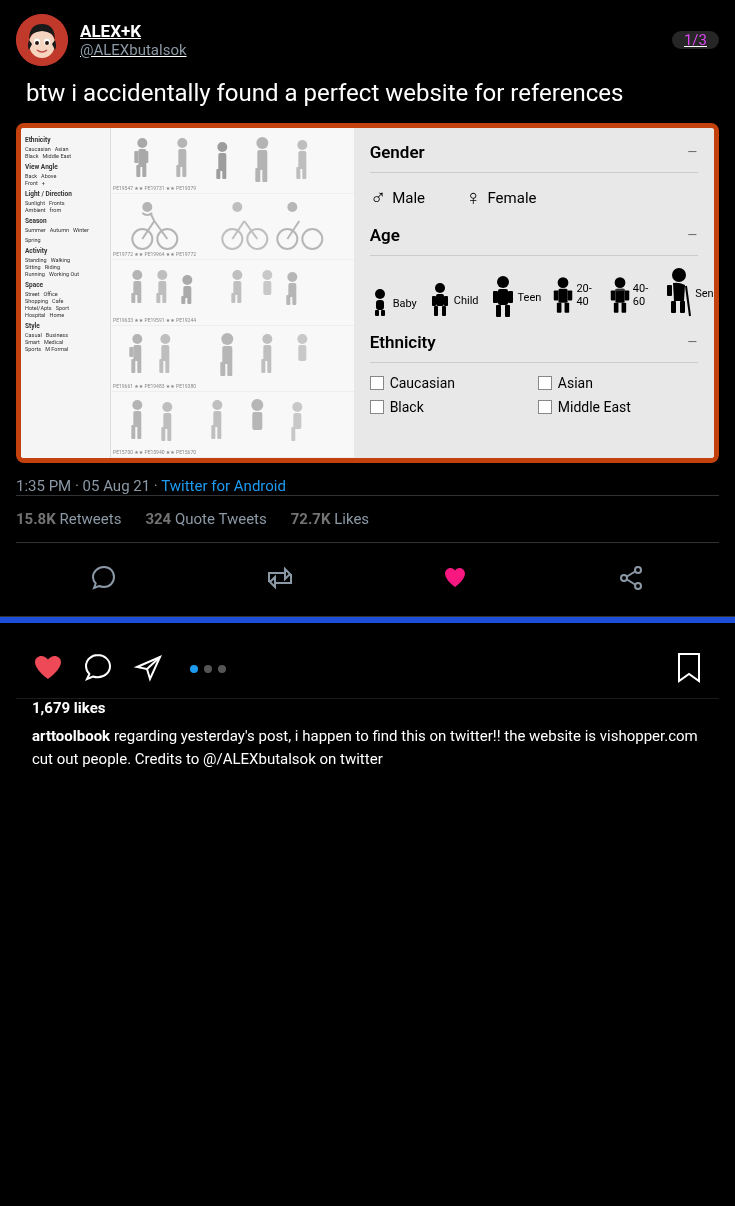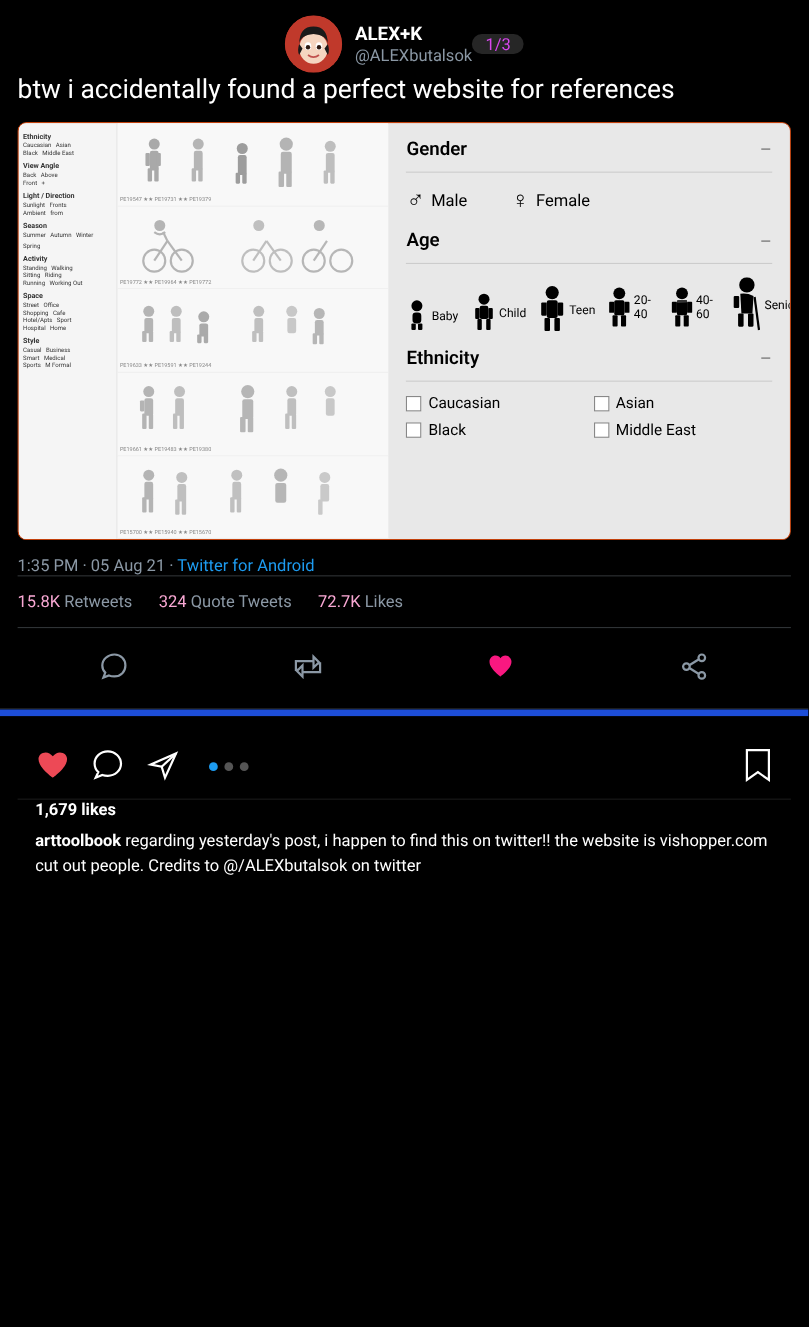--- a/index.html
+++ b/index.html
@@ -14,22 +14,23 @@
     
     .tweet-container {
       background: #000;
       padding: 14px 16px 0 16px;
       border-bottom: 1px solid #2f3336;
     }
 
     .tweet-header {
       display: flex;
       align-items: center;
-      justify-content: center;
-      margin-bottom: 0;
+      justify-content: space-between;
+      margin-bottom: 12px;
+      text-decoration: underline;
     }
 
     .tweet-header-left {
       display: flex;
       align-items: center;
       gap: 12px;
     }
 
     .avatar {
       width: 52px;
@@ -68,32 +69,33 @@
       padding: 0 12px;
       font-size: 15px;
       color: #d946ef;
     }
 
     .tweet-text {
       font-size: 24px;
       line-height: 1.3;
       margin-bottom: 14px;
       font-weight: 400;
+      margin-left: 10px;
     }
 
     
     .website-preview {
-      border: 1px solid #c2410c;
+      border: 5px solid #c2410c;
       border-radius: 8px;
       overflow: hidden;
       display: flex;
       width: 100%;
       margin-bottom: 14px;
       background: #e8e8e8;
-      height: 380px;
+      height: 340px;
       justify-content: center;
     }
 
     .preview-left {
       width: 48%;
       background: #f0f0f0;
       padding: 6px;
       overflow: hidden;
       position: relative;
     }
@@ -272,22 +274,22 @@
       border-bottom: 1px solid #2f3336;
       margin-bottom: 4px;
     }
 
     .stat-item {
       font-size: 15px;
       color: #8b98a5;
     }
 
     .stat-item strong {
-      color: #f9a8d4;
-      font-weight: 400;
+      color: #737373;
+      font-weight: 700;
     }
 
     .tweet-actions {
       display: flex;
       justify-content: space-around;
       padding: 10px 0 14px 0;
     }
 
     .action-btn {
       background: none;

